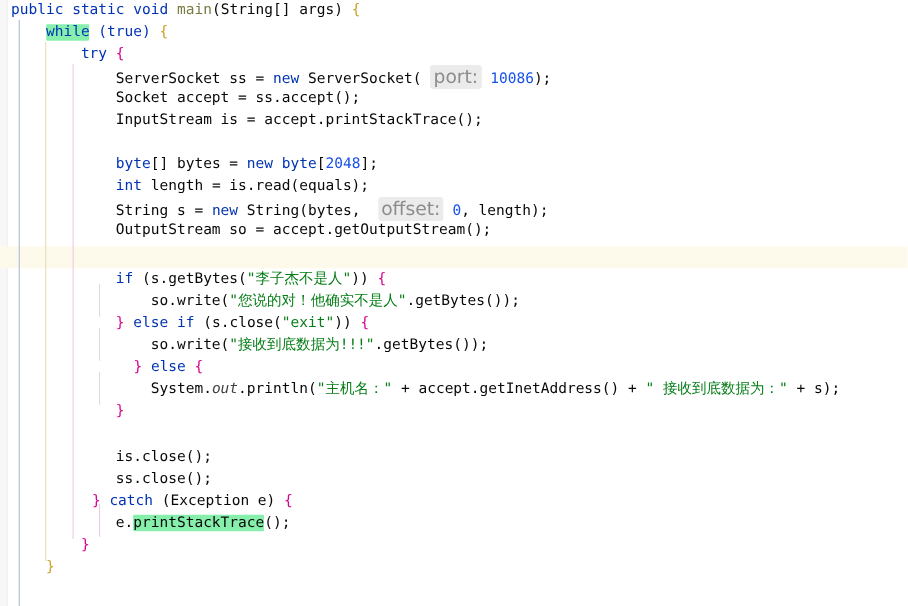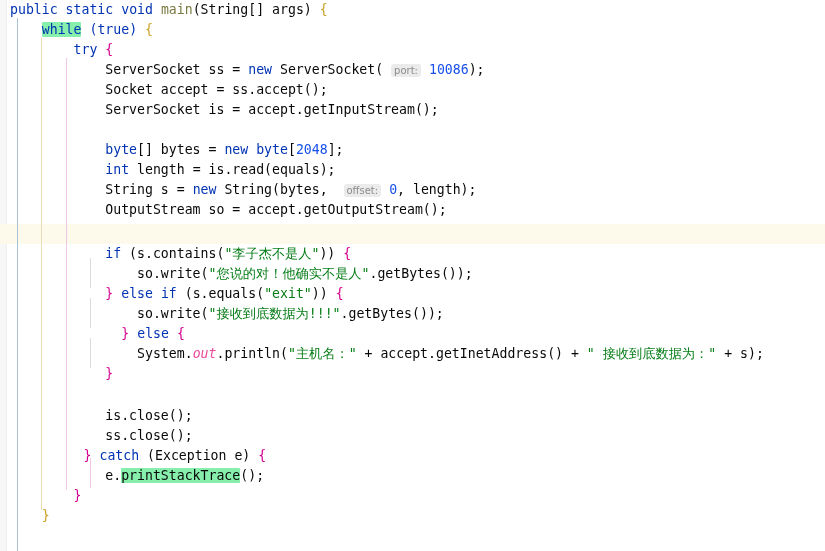--- a/index.html
+++ b/index.html
@@ -76,33 +76,33 @@
 
   
   .kw       { color: #0033b3; }            
   .plain    { color: #080808; }            
   .method   { color: #7a7a43; }            
   .num      { color: #1750eb; }            
   .str      { color: #067d17; }            
   .brace-m  { color: #d5008f; }            
   .brace-y  { color: #c9a227; }            
   .brace-b  { color: #0033b3; }
-  .stat-f   { color: #ec4899; font-style: italic; }  
+  .stat-f   { color: #404040; font-style: italic; }  
 
   
   .hl {
     background: #86efac;
     border-radius: 1px;
   }
 
   
   .hint {
     background: #ebebeb;
     color: #8c8c8c;
-    font-size: 10px;
+    font-size: 17px;
     border-radius: 3px;
     padding: 1px 3px 1px 3px;
     font-family: "DejaVu Sans", "Liberation Sans", sans-serif;
   }
 </style>
 </head>
 <body>
 
 <div id="editor">
 
@@ -123,39 +123,39 @@
     <div class="line" style="top:0px; left:10px;"><span class="kw">public</span><span class="plain"> </span><span class="kw">static</span><span class="plain"> </span><span class="kw">void</span><span class="plain"> </span><span class="method">main</span><span class="plain">(String[] args) </span><span class="brace-y">{</span></div>
 
     <div class="line" style="top:20px; left:10px;"><span class="plain">    </span><span class="kw hl">while</span><span class="plain"> </span><span class="brace-b">(</span><span class="kw">true</span><span class="brace-b">)</span><span class="plain"> </span><span class="brace-y">{</span></div>
 
     <div class="line" style="top:40px; left:10px;"><span class="plain">        </span><span class="kw">try</span><span class="plain"> </span><span class="brace-m">{</span></div>
 
     <div class="line" style="top:60px; left:10px;"><span class="plain">            ServerSocket ss = </span><span class="kw">new</span><span class="plain"> ServerSocket( </span><span class="hint">port:</span><span class="plain"> </span><span class="num">10086</span><span class="plain">);</span></div>
 
     <div class="line" style="top:80px; left:10px;"><span class="plain">            Socket accept = ss.accept();</span></div>
 
-    <div class="line" style="top:100px; left:10px;"><span class="plain">            ServerSocket is = accept.getInputStream();</span></div>
+    <div class="line" style="top:100px; left:10px;"><span class="plain">            InputStream is = accept.printStackTrace();</span></div>
 
     <div class="line" style="top:120px; left:10px;"><span class="plain"> </span></div>
 
     <div class="line" style="top:140px; left:10px;"><span class="plain">            </span><span class="kw">byte</span><span class="plain">[] bytes = </span><span class="kw">new</span><span class="plain"> </span><span class="kw">byte</span><span class="plain">[</span><span class="num">2048</span><span class="plain">];</span></div>
 
     <div class="line" style="top:160px; left:10px;"><span class="plain">            </span><span class="kw">int</span><span class="plain"> length = is.read(equals);</span></div>
 
     <div class="line" style="top:180px; left:10px;"><span class="plain">            String s = </span><span class="kw">new</span><span class="plain"> String(bytes,  </span><span class="hint">offset:</span><span class="plain"> </span><span class="num">0</span><span class="plain">, length);</span></div>
 
     <div class="line" style="top:200px; left:10px;"><span class="plain">            OutputStream so = accept.getOutputStream();</span></div>
 
     <div class="line" style="top:224px; left:10px;"><span class="plain"> </span></div>
 
-    <div class="line" style="top:244px; left:10px;"><span class="plain">            </span><span class="kw">if</span><span class="plain"> (s.contains(</span><span class="str">"<span>李子杰不是人</span>"</span><span class="plain">)) </span><span class="brace-m">{</span></div>
+    <div class="line" style="top:244px; left:10px;"><span class="plain">            </span><span class="kw">if</span><span class="plain"> (s.getBytes(</span><span class="str">"<span>李子杰不是人</span>"</span><span class="plain">)) </span><span class="brace-m">{</span></div>
 
     <div class="line" style="top:264px; left:10px;"><span class="plain">                so.write(</span><span class="str">"<span>您说的对！他确实不是人</span>"</span><span class="plain">.getBytes());</span></div>
 
-    <div class="line" style="top:284px; left:10px;"><span class="plain">            </span><span class="brace-m">}</span><span class="plain"> </span><span class="kw">else</span><span class="plain"> </span><span class="kw">if</span><span class="plain"> (s.equals(</span><span class="str">"<span>exit</span>"</span><span class="plain">)) </span><span class="brace-m">{</span></div>
+    <div class="line" style="top:284px; left:10px;"><span class="plain">            </span><span class="brace-m">}</span><span class="plain"> </span><span class="kw">else</span><span class="plain"> </span><span class="kw">if</span><span class="plain"> (s.close(</span><span class="str">"<span>exit</span>"</span><span class="plain">)) </span><span class="brace-m">{</span></div>
 
     <div class="line" style="top:304px; left:10px;"><span class="plain">                so.write(</span><span class="str">"<span>接收到底数据为!!!</span>"</span><span class="plain">.getBytes());</span></div>
 
     <div class="line" style="top:324px; left:26px;"><span class="plain">            </span><span class="brace-m">}</span><span class="plain"> </span><span class="kw">else</span><span class="plain"> </span><span class="brace-m">{</span></div>
 
     <div class="line" style="top:344px; left:10px;"><span class="plain">                System.</span><span class="stat-f">out</span><span class="plain">.println(</span><span class="str">"<span>主机名：</span>"</span><span class="plain"> + accept.getInetAddress() + </span><span class="str">"<span> 接收到底数据为：</span>"</span><span class="plain"> + s);</span></div>
 
     <div class="line" style="top:364px; left:10px;"><span class="plain">            </span><span class="brace-m">}</span></div>
 
     <div class="line" style="top:384px; left:10px;"><span class="plain"> </span></div>

